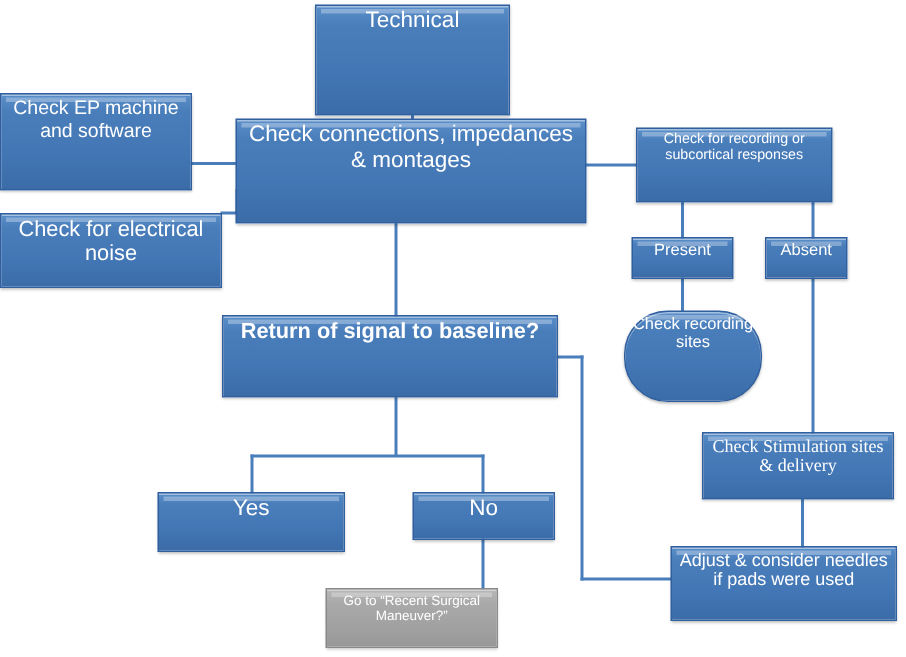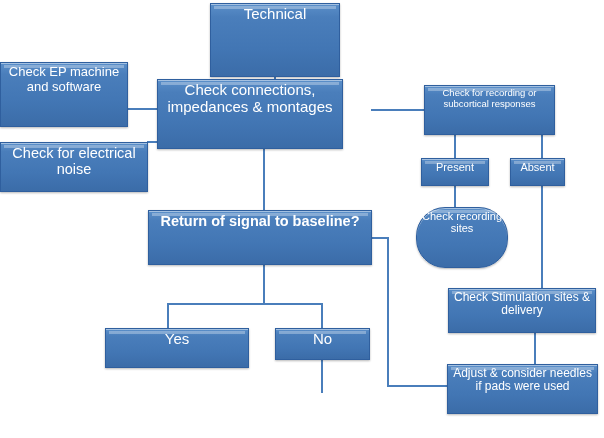--- a/index.html
+++ b/index.html
@@ -112,21 +112,21 @@
   <div class="conn v" style="left:321px; top:359px; height:34px;"></div>
 
   <div class="conn h" style="left:371px; top:237px; width:18px;"></div>
   <div class="conn v" style="left:387px; top:237px; height:150px;"></div>
   <div class="conn h" style="left:387px; top:385px; width:62px;"></div>
 
   <div class="node blue t-technical" style="left:210px; top:3px; width:130px; height:74px;">
     <span class="lbl">Technical</span>
   </div>
 
-  <div class="node blue t-main" style="left:157px; top:79px; width:186px; height:70px;">
+  <div class="node blue t-main" style="left:157px; top:79px; width:234px; height:70px;">
     <span class="lbl">Check connections, impedances &amp;  montages</span>
   </div>
 
   <div class="node blue t-side" style="left:0px; top:62px; width:128px; height:65px;">
     <span class="lbl">Check EP machine and software</span>
   </div>
 
   <div class="node blue t-side" style="left:0px; top:142px; width:148px; height:50px; font-size:14.5px;">
     <span class="lbl">Check for electrical noise</span>
   </div>
@@ -144,30 +144,33 @@
   </div>
 
   <div class="node blue t-small" style="left:416px; top:207px; width:92px; height:61px;border-radius:29px;">
     <span class="lbl">Check recording sites</span>
   </div>
 
   <div class="node blue t-return" style="left:148px; top:210px; width:224px; height:55px;">
     <span class="lbl">Return of signal to baseline?</span>
   </div>
 
-  <div class="node blue t-yesno" style="left:105px; top:328px; width:144px; height:40px;">
+  <div class="node blue t-yesno" style="left:105px; top:328px; width:125px; height:40px;">
     <span class="lbl">Yes</span>
   </div>
 
   <div class="node blue t-yesno" style="left:275px; top:328px; width:95px; height:32px;">
     <span class="lbl">No</span>
   </div>
 
-  <div class="node blue t-stim" style="left:448px; top:288px; width:148px; height:45px;">
+  <div class="node blue t-stim" style="left:468px; top:288px; width:128px; height:45px;font-family:Liberation Serif, serif;">
     <span class="lbl">Check Stimulation sites &amp; delivery</span>
   </div>
 
   <div class="node blue t-adjust" style="left:447px; top:364px; width:151px; height:50px;">
     <span class="lbl">Adjust &amp; consider needles if pads were used</span>
   </div>
 
+  <div class="node gray t-gray" style="left:217px; top:392px; width:115px; height:40px;">
+    <span class="lbl">Go to “Recent Surgical Maneuver?”</span>
+  </div>
 
 </div>
 
 </body></html>

